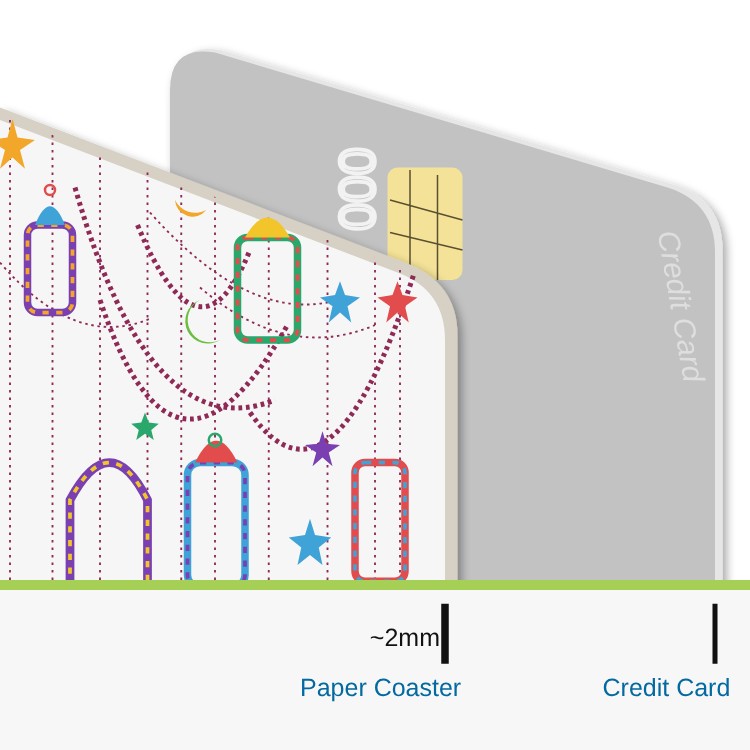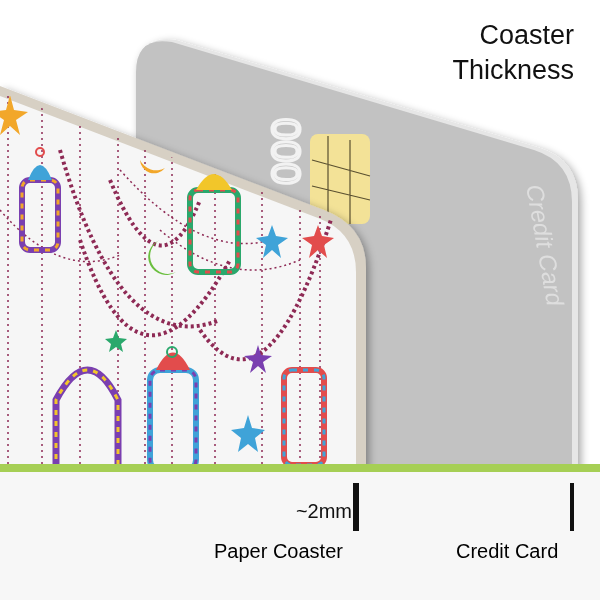--- a/index.html
+++ b/index.html
@@ -4,21 +4,21 @@
 <style>
   html, body { margin: 0; padding: 0; }
   body { width: 600px; height: 600px; position: relative; overflow: hidden; background: #ffffff; font-family: "Liberation Sans", sans-serif; }
   .stage { position: absolute; left: 0; top: 0; width: 600px; height: 466px; overflow: hidden; background: #ffffff; }
   .title { position: absolute; right: 26px; top: 18px; text-align: right; font-size: 27px; line-height: 35px; color: #111; }
   svg.scene { position: absolute; left: 0; top: 0; }
   .green-bar { position: absolute; left: 0; top: 464px; width: 600px; height: 8px; background: #a6cf55; }
   .bottom { position: absolute; left: 0; top: 472px; width: 600px; height: 128px; background: #f7f7f7; }
   .measure { position: absolute; font-size: 20px; color: #111; }
   .tick { position: absolute; width: 6px; height: 48px; background: #111; }
-  .label { position: absolute; font-size: 20px; color: #000000; }
+  .label { position: absolute; font-size: 20px; color: #0369a1; margin-left: 26px; }
 </style>
 </head>
 <body>
 
 <div class="stage">
   <svg class="scene" width="600" height="466" viewBox="0 0 600 466">
     <defs>
       <filter id="sh" x="-10%" y="-10%" width="130%" height="130%">
         <feGaussianBlur in="SourceAlpha" stdDeviation="4"></feGaussianBlur>
         <feOffset dx="3" dy="3" result="o"></feOffset>
@@ -121,24 +121,20 @@
         <polygon points="10,95 14,110 28,112 16,120 20,135 10,126 0,135 4,120 -8,112 6,110" fill="#f2a72a"></polygon>
         <polygon points="272,225 276,236 288,238 278,245 281,258 272,250 263,258 266,245 256,238 268,236"></polygon>
         <polygon points="116,330 119,338 127,339 121,344 123,352 116,347 109,352 111,344 105,339 113,338" fill="#2aa86c"></polygon>
         <polygon points="258,345 261,355 272,356 263,362 266,373 258,366 250,373 253,362 244,356 255,355" fill="#7a3fb0"></polygon>
         <polygon points="248,415 252,428 265,430 255,438 258,452 248,444 238,452 241,438 231,430 244,428"></polygon>
         <polygon points="318,225 322,236 334,238 324,245 327,258 318,250 309,258 312,245 302,238 314,236" fill="#e24c4c"></polygon>
       </g>
     </g>
   </svg>
 
-  <div class="title">
-    <div>Coaster</div>
-    <div>Thickness</div>
-  </div>
 </div>
 
 <div class="green-bar"></div>
 
 <div class="bottom">
   <div class="measure" style="right:248px; top:28px;">~2mm</div>
   <div class="tick" style="left:353px; top:11px;"></div>
   <div class="label" style="left:214px; top:68px;">Paper Coaster</div>
 
   <div class="tick" style="left:570px; top:11px; width:4px;"></div>

